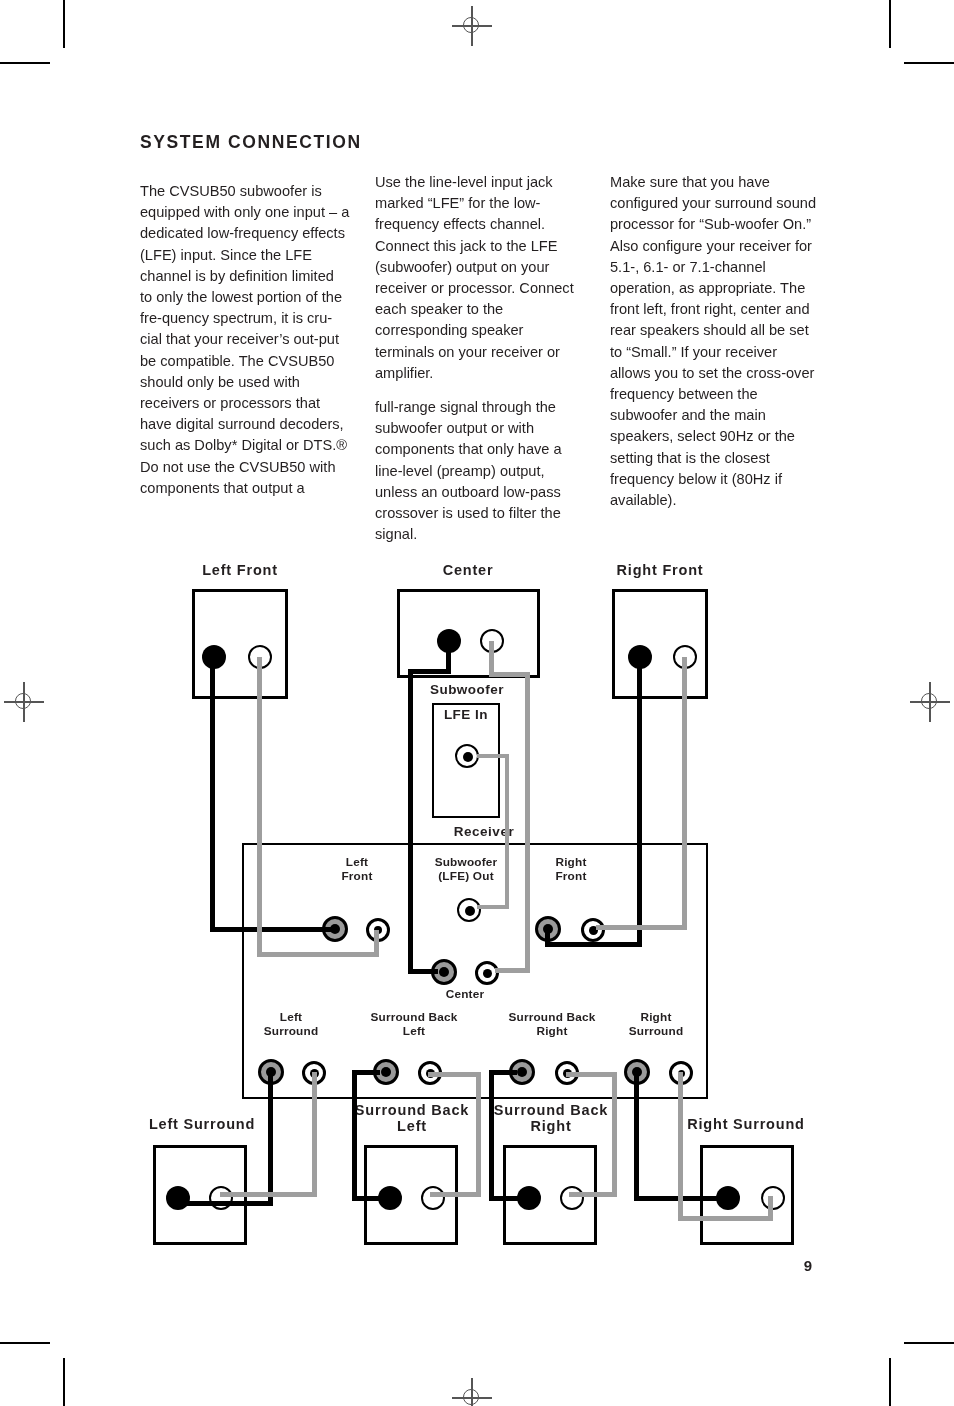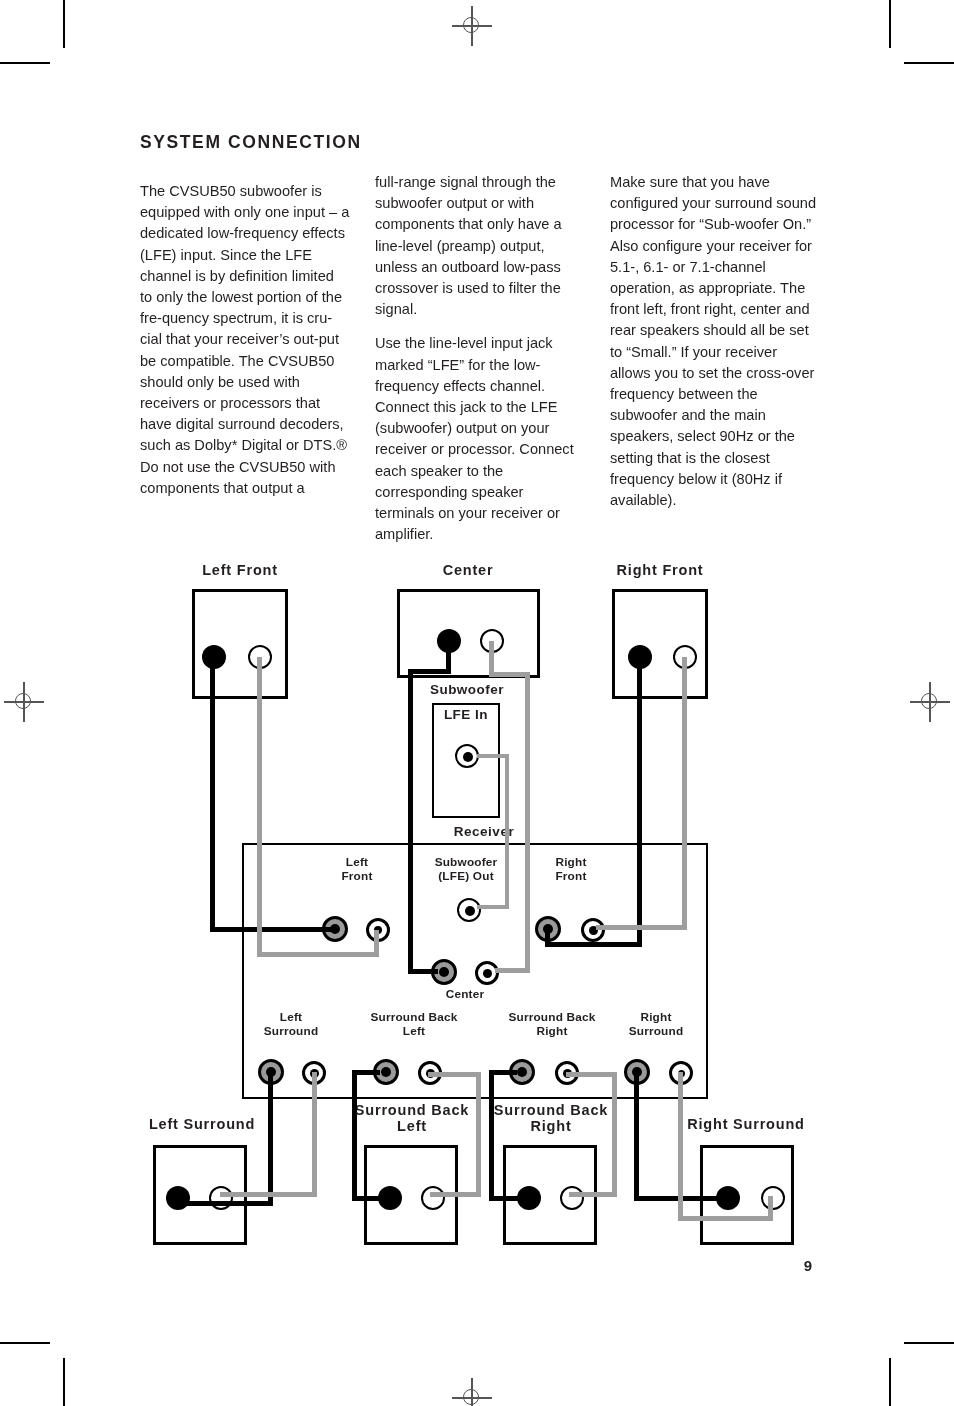--- a/index.html
+++ b/index.html
@@ -208,22 +208,22 @@
       <div class="rv"></div>
       <div class="rc"></div>
   </div>
 
   <div class="section-title">SYSTEM CONNECTION</div>
 
   <div class="col c1">
     <p>The CVSUB50 subwoofer is equipped with only one input – a dedicated low-frequency effects (LFE) input. Since the LFE channel is by definition limited to only the lowest portion of the fre-quency spectrum, it is cru-cial that your receiver’s out-put be compatible. The CVSUB50 should only be used with receivers or processors that have digital surround decoders, such as Dolby* Digital or DTS.® Do not use the CVSUB50 with components that output a</p>
   </div>
   <div class="col c2">
+    <p>Use the line-level input jack marked “LFE” for the low-frequency effects channel. Connect this jack to the LFE (subwoofer) output on your receiver or processor. Connect each speaker to the corresponding speaker terminals on your receiver or amplifier.</p>
     <p>full-range signal through the subwoofer output or with components that only have a line-level (preamp) output, unless an outboard low-pass crossover is used to filter the signal.</p>
-    <p>Use the line-level input jack marked “LFE” for the low-frequency effects channel. Connect this jack to the LFE (subwoofer) output on your receiver or processor. Connect each speaker to the corresponding speaker terminals on your receiver or amplifier.</p>
   </div>
   <div class="col c3">
     <p>Make sure that you have configured your surround sound processor for “Sub-woofer On.” Also configure your receiver for 5.1-, 6.1- or 7.1-channel operation, as appropriate. The front left, front right, center and rear speakers should all be set to “Small.” If your receiver allows you to set the cross-over frequency between the subwoofer and the main speakers, select 90Hz or the setting that is the closest frequency below it (80Hz if available).</p>
   </div>
 
   <div class="page-number">9</div>
 
   <div id="diagram">
 
     <div class="dlabel big" style="left:180px; top:563px; width:120px;">Left Front</div>

